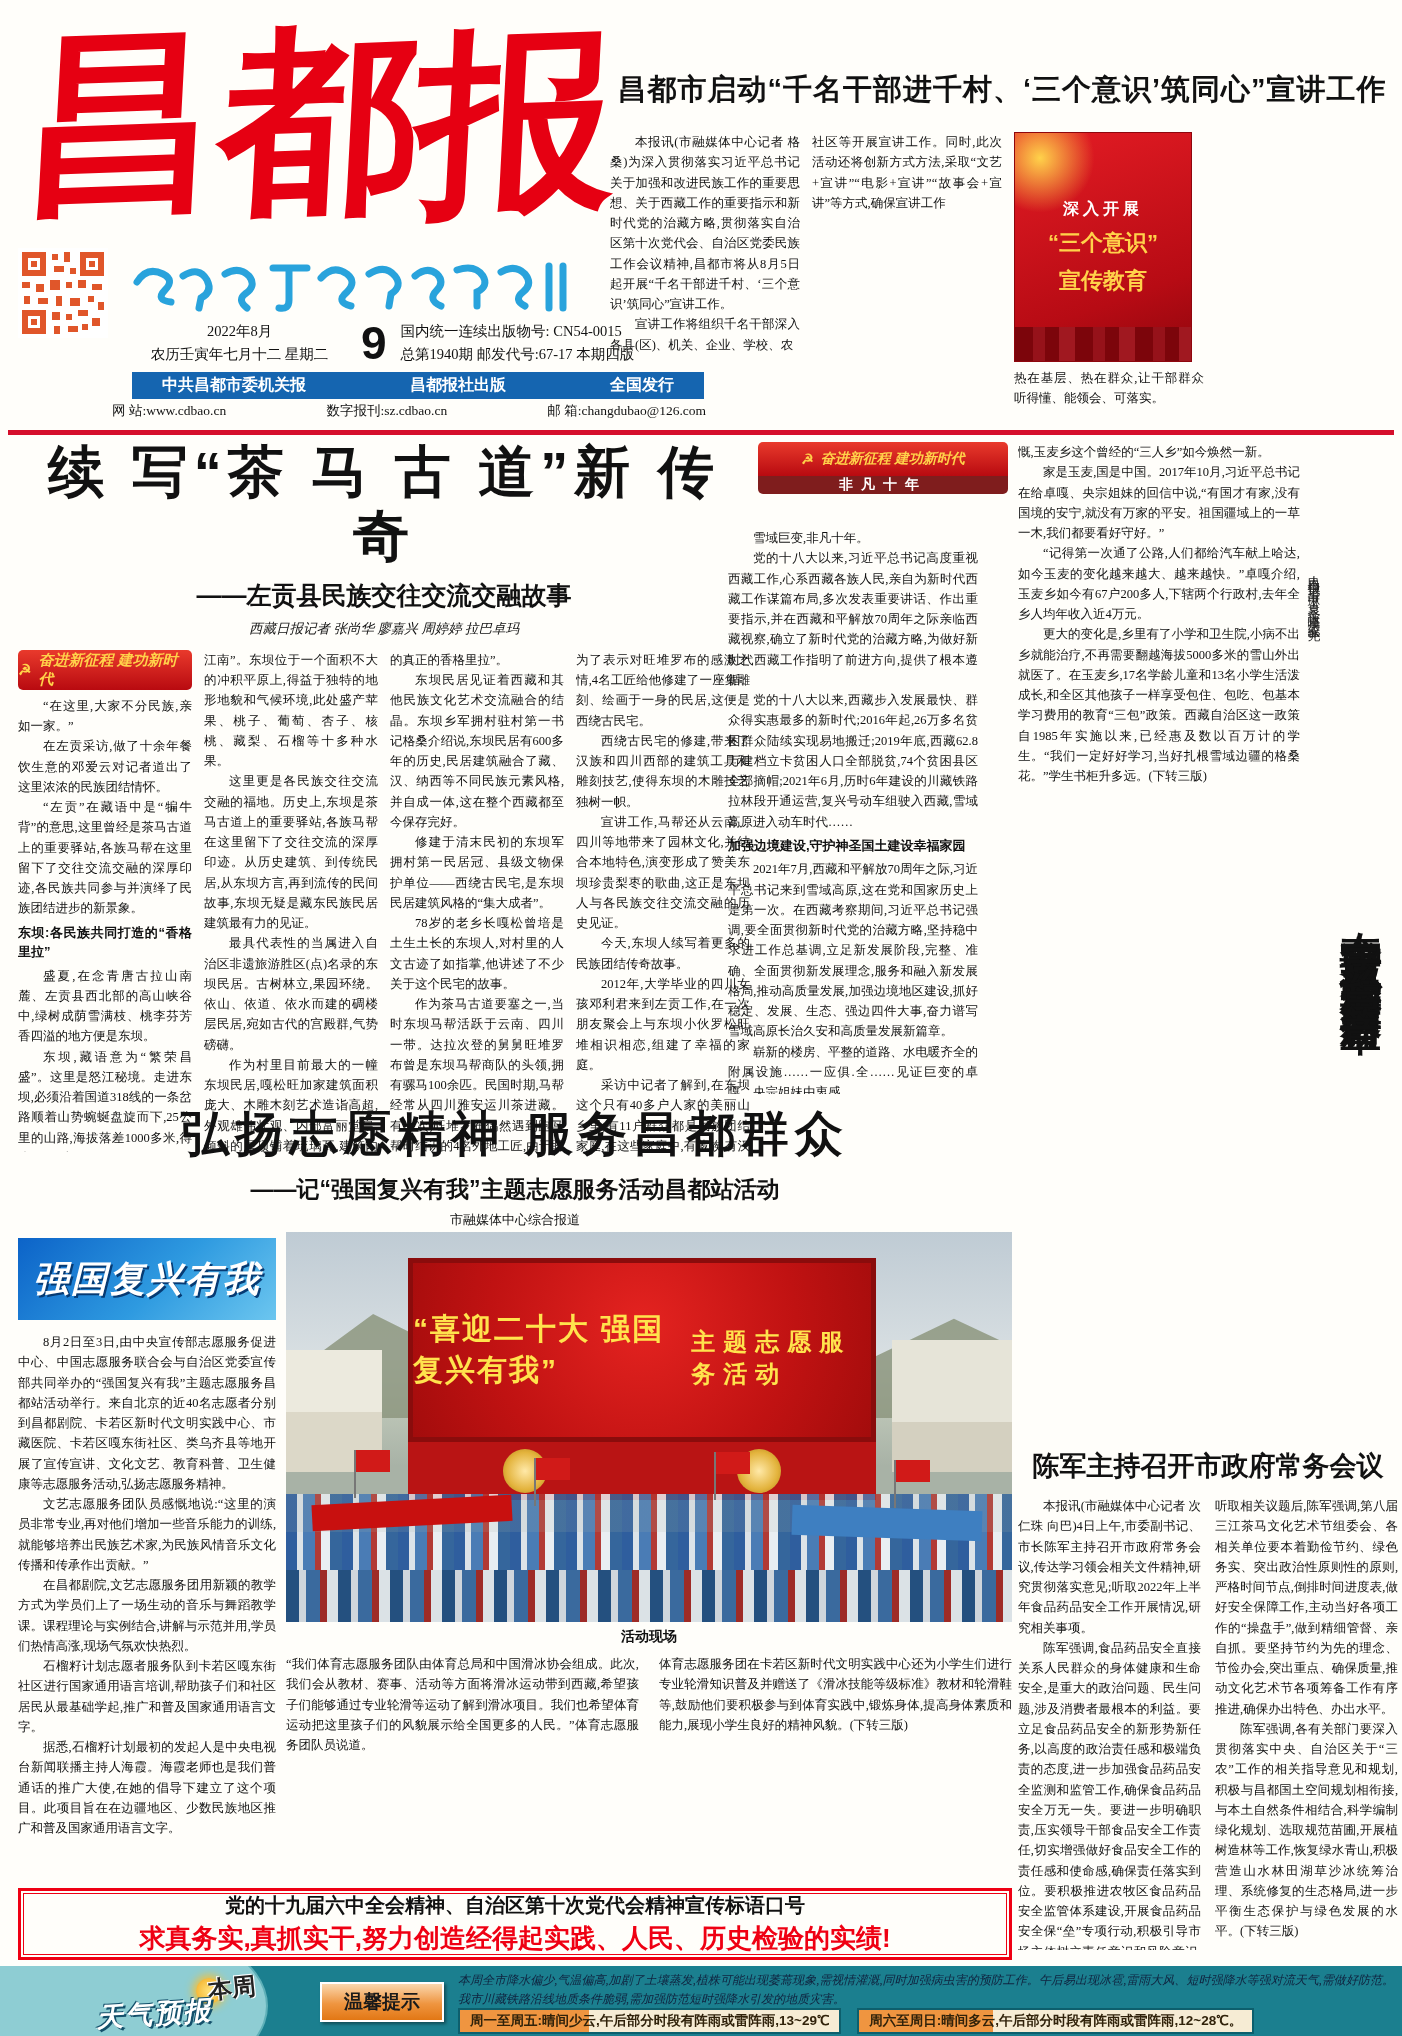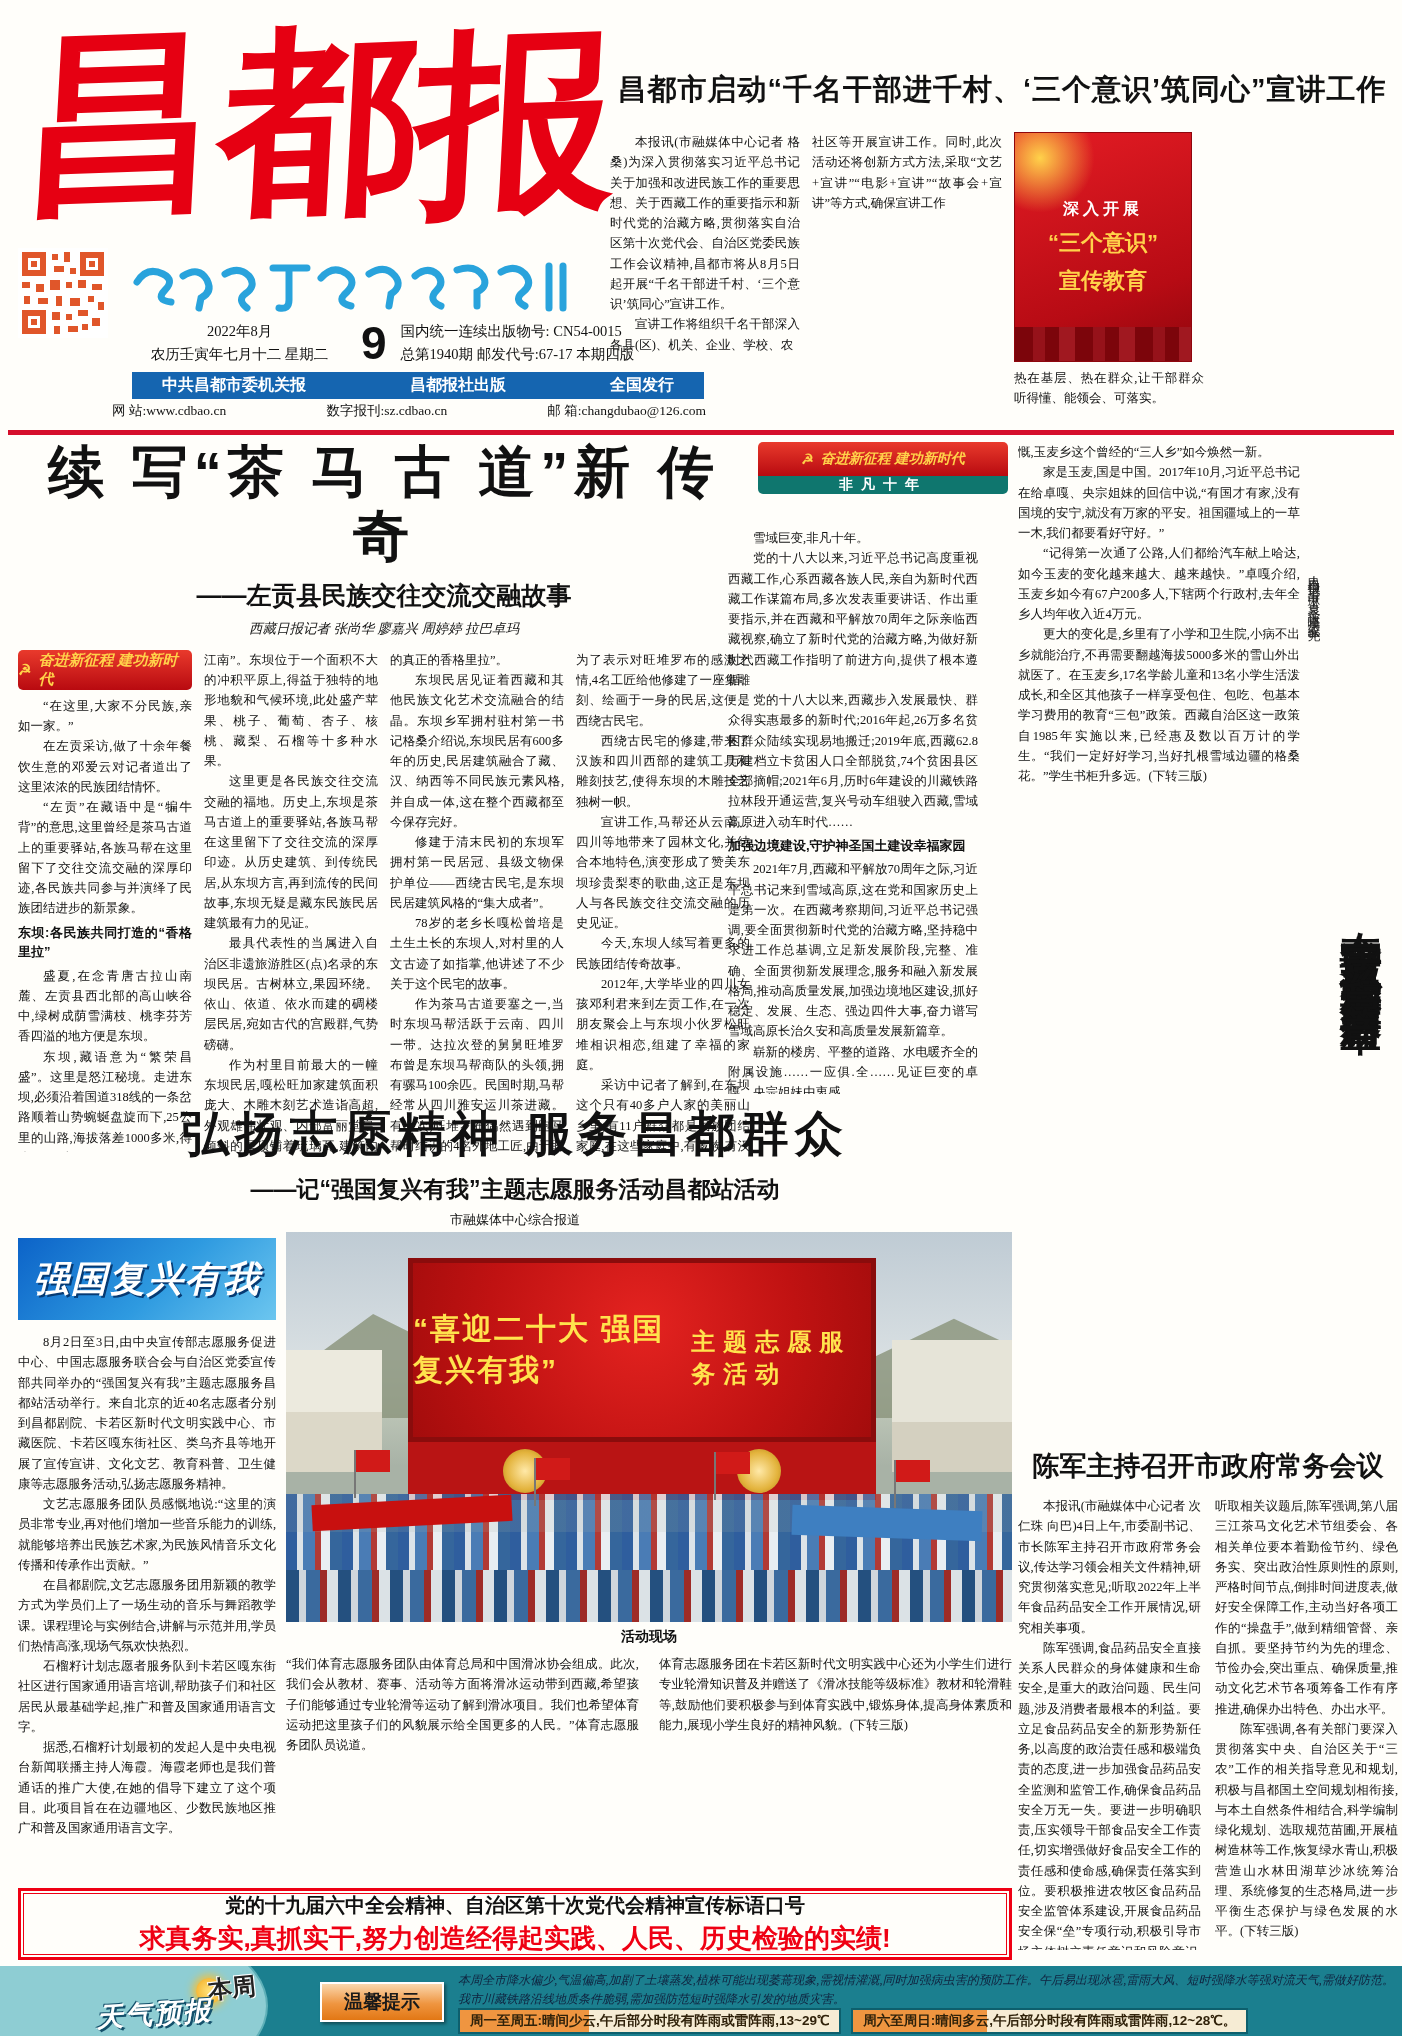--- a/index.html
+++ b/index.html
@@ -49,21 +49,21 @@
         background:repeating-linear-gradient(90deg,#7c050b 0 18px,#96121a 18px 30px,#7c050b 30px 44px,#a01820 44px 60px);}
   .promo-line1{color:#fff;font-family:"Liberation Sans",sans-serif;font-weight:bold;font-size:16px;letter-spacing:4px;z-index:1;}
   .promo-line2,.promo-line3{color:#ffd24a;font-family:"Liberation Sans",sans-serif;font-weight:900;font-size:22px;z-index:1;}
   .promo-below{margin-top:6px;width:176px;height:54px;}
 
   
   .badge{background:linear-gradient(180deg,#e93a2c 0%,#b80a10 100%);border-radius:5px;color:#ffd24a;
         font-family:"Liberation Sans",sans-serif;font-weight:900;font-style:italic;
         display:flex;align-items:center;justify-content:center;gap:7px;}
   .badge .emblem{font-style:normal;color:#ffd24a;}
-  .badge-sub{background:#0f766e;color:#fff;font-family:Liberation Serif, serif;font-weight:bold;
+  .badge-sub{background:#7f1d1d;color:#fff;font-family:Liberation Serif, serif;font-weight:bold;
         text-align:center;font-size:14px;letter-spacing:8px;border-radius:0 0 5px 5px;}
 
   
   .lead{position:absolute;left:18px;top:440px;width:732px;}
   .lead-headline{font-family:"Liberation Sans",sans-serif;font-weight:900;font-size:56px;
         letter-spacing:6px;text-align:center;line-height:1.15;}
   .lead-subhead{font-family:"Liberation Sans",sans-serif;font-weight:900;font-size:25px;
         text-align:center;margin-top:10px;}
   .lead-byline{text-align:center;font-size:13.5px;margin-top:8px;font-style:italic;}
   .lead-cols{display:flex;gap:12px;margin-top:12px;}
@@ -148,21 +148,21 @@
   .w-logo2{position:absolute;left:96px;top:30px;font-family:"Liberation Sans",sans-serif;font-weight:900;
         font-style:italic;font-size:27px;color:#fff;letter-spacing:2px;
         text-shadow:2px 2px 0 #14506b,-1px -1px 0 #14506b;transform:rotate(-4deg);}
   .w-tip{position:absolute;left:320px;top:16px;width:120px;height:36px;border:2px solid #fff;
         background:linear-gradient(180deg,#fad7ad 0%,#ef9540 55%,#e27714 100%);
         display:flex;align-items:center;justify-content:center;
         font-family:"Liberation Sans",sans-serif;font-weight:900;font-size:19px;color:#1a1a1a;
         box-shadow:2px 2px 3px rgba(0,0,0,.4);}
   .w-text{position:absolute;left:458px;top:5px;width:936px;font-size:12px;line-height:1.55;
         color:#10233f;font-style:italic;text-align:justify;}
-  .w-strips{position:absolute;left:458px;top:42px;width:936px;display:flex;gap:10px;}
+  .w-strips{position:absolute;left:458px;top:42px;width:936px;display:flex;gap:16px;}
   .w-strip{height:22px;display:flex;align-items:center;padding:0 10px;border:2px solid #0d5f6d;
         background:linear-gradient(90deg,#ef9540 0 34%,#f6ecd4 34%);
         font-family:"Liberation Sans",sans-serif;font-weight:bold;font-size:13.5px;color:#30220a;white-space:nowrap;}
 </style>
 </head>
 <body>
 
 <div class="page">
 
   <div class="masthead-title inline-list">

